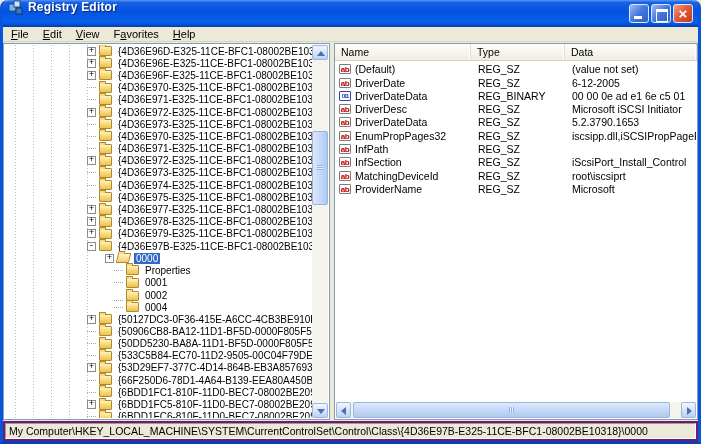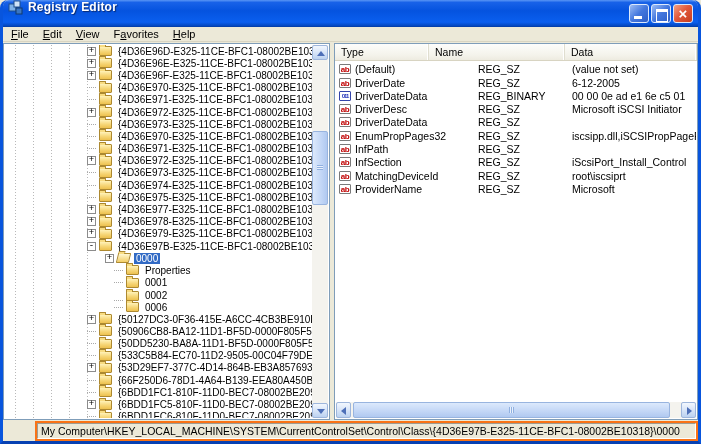--- a/index.html
+++ b/index.html
@@ -98,21 +98,21 @@
   .hscroll .right { right:0; top:0; bottom:0; width:15px; }
   .hscroll .left .tri  { left:4px; top:4px; border-top:4px solid transparent; border-bottom:4px solid transparent; border-right:5px solid #4D6FB8; }
   .hscroll .right .tri { left:5px; top:4px; border-top:4px solid transparent; border-bottom:4px solid transparent; border-left:5px solid #4D6FB8; }
   .hthumb { position:absolute; top:0; bottom:0; left:17px; width:317px;
     background:linear-gradient(180deg,#DCE9FC 0%,#C2D6F6 60%,#B0C9F0 100%);
     border:1px solid #98B4DF; border-radius:2px; }
   .hthumb::after { content:""; position:absolute; top:4px; bottom:4px; left:50%; margin-left:-3px; width:5px;
     background:repeating-linear-gradient(90deg,#8FB0E0 0 1px,#EAF1FC 1px 2px); }
 
   
-  .statusbar { position:absolute; left:0; right:0; bottom:0; height:20px; background:#f97316; padding:2px 2px 2px 2px;margin-left:32px; }
+  .statusbar { position:absolute; left:0; right:0; bottom:0; height:20px; background:#701a75; padding:2px 2px 2px 2px; }
   .status-field { height:16px; border:1px solid; border-color:#9D9C91 #FFFFFF #FFFFFF #9D9C91;
     font-size:10.5px; line-height:14px; padding-left:3px; color:#000; white-space:nowrap; overflow:hidden; background:#ECE9D8; }
 </style>
 </head>
 <body>
 
 <div class="window">
 
   <div class="titlebar">
     <svg class="title-icon" viewBox="0 0 16 16">
@@ -241,21 +241,21 @@
             <span class="tree-label">0001</span>
           </div>
           <div class="tree-row" style="padding-left: 109px; align-items: flex-end;">
             <div class="stub"></div>
             <div class="folder"></div>
             <span class="tree-label">0002</span>
           </div>
           <div class="tree-row" style="padding-left: 109px;">
             <div class="stub"></div>
             <div class="folder"></div>
-            <span class="tree-label">0006</span>
+            <span class="tree-label">0004</span>
           </div>
           <div class="tree-row" style="padding-left: 82px;">
             <div class="expander">+</div>
             <div class="folder"></div>
             <span class="tree-label">{50127DC3-0F36-415E-A6CC-4CB3BE910B65}</span>
           </div>
           <div class="tree-row" style="padding-left: 82px;">
             <div class="stub"></div>
             <div class="folder"></div>
             <span class="tree-label">{50906CB8-BA12-11D1-BF5D-0000F805F530}</span>
@@ -304,22 +304,22 @@
         <div class="sb-btn down">
             <div class="tri"></div>
           </div>
       </div>
     </div>
 
     <div class="splitter"></div>
 
     <div class="pane list-pane">
       <div class="lv-header" id="lvheader">
+          <div class="lv-hcell col-name">Name</div>
           <div class="lv-hcell col-type">Type</div>
-          <div class="lv-hcell col-name">Name</div>
           <div class="lv-hcell col-data">Data</div>
         </div>
       <div class="lv-rows" id="lvrows">
           <div class="lv-row">
             <div class="lv-name col-name">
               <div class="vicon string-icon">ab</div>
               <span>(Default)</span>
             </div>
             <div class="lv-cell col-type">REG_SZ</div>
             <div class="lv-cell col-data">(value not set)</div>
@@ -347,20 +347,21 @@
             </div>
             <div class="lv-cell col-type">REG_SZ</div>
             <div class="lv-cell col-data">Microsoft iSCSI Initiator</div>
           </div>
           <div class="lv-row">
             <div class="lv-name col-name">
               <div class="vicon string-icon">ab</div>
               <span>DriverDateData</span>
             </div>
             <div class="lv-cell col-type">REG_SZ</div>
+            <div class="lv-cell col-data">5.2.3790.1653</div>
           </div>
           <div class="lv-row">
             <div class="lv-name col-name">
               <div class="vicon string-icon">ab</div>
               <span>EnumPropPages32</span>
             </div>
             <div class="lv-cell col-type">REG_SZ</div>
             <div class="lv-cell col-data">iscsipp.dll,iSCSIPropPageProvider</div>
           </div>
           <div class="lv-row">

